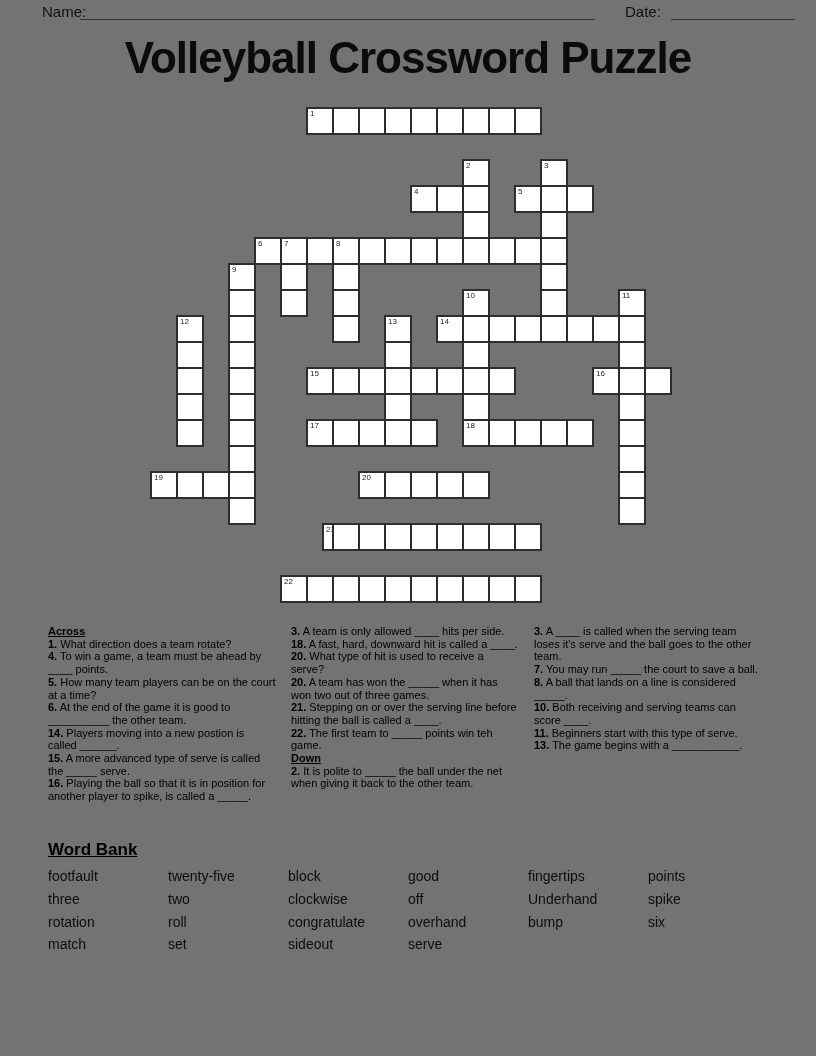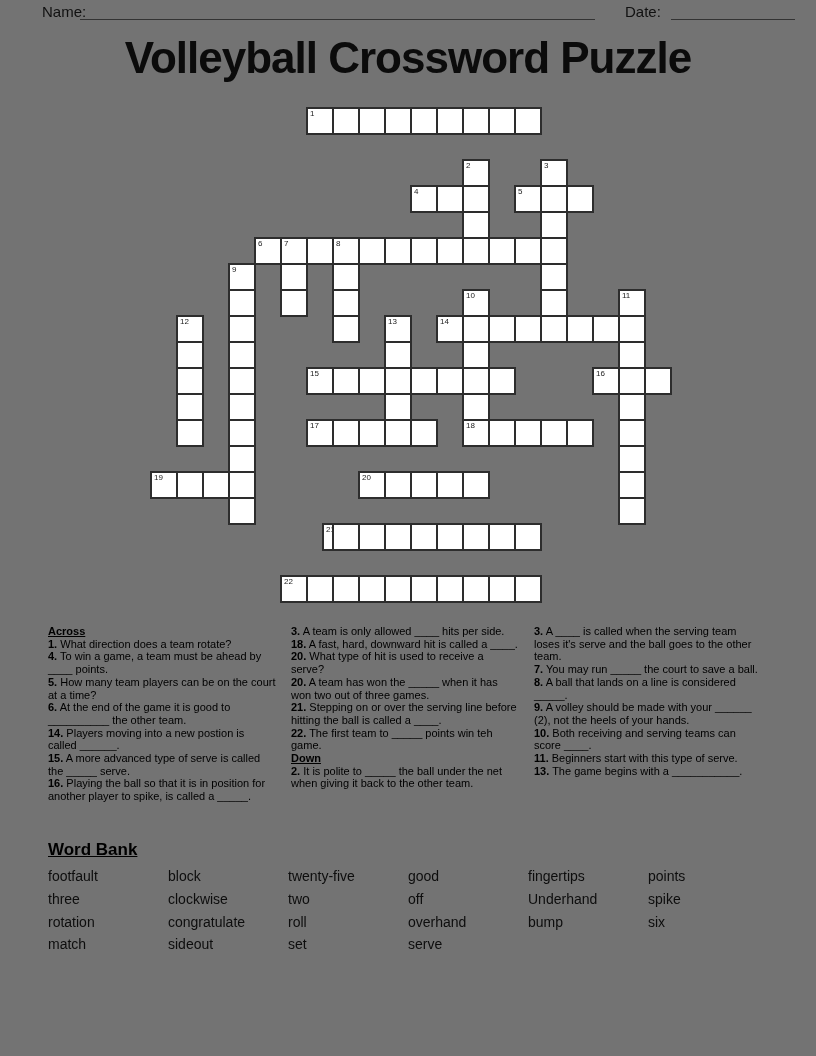--- a/index.html
+++ b/index.html
@@ -234,49 +234,48 @@
         <div class="clue"><span class="cnum">20.</span> A team has won the _____ when it has won two out of three games.</div>
         <div class="clue"><span class="cnum">21.</span> Stepping on or over the serving line before hitting the ball is called a ____.</div>
         <div class="clue"><span class="cnum">22.</span> The first team to _____ points win teh game.</div>
         <div class="clue-heading">Down</div>
         <div class="clue"><span class="cnum">2.</span> It is polite to _____ the ball under the net when giving it back to the other team.</div>
       </div>
       <div class="clue-col">
         <div class="clue"><span class="cnum">3.</span> A ____ is called when the serving team loses it's serve and the ball goes to the other team.</div>
         <div class="clue"><span class="cnum">7.</span> You may run _____ the court to save a ball.</div>
         <div class="clue"><span class="cnum">8.</span> A ball that lands on a line is considered _____.</div>
-        <div class="clue"><span class="cnum">9.</span> A volley should be made with your ______ (2), not the heels of your hands.</div>
         <div class="clue"><span class="cnum">10.</span> Both receiving and serving teams can score ____.</div>
         <div class="clue"><span class="cnum">11.</span> Beginners start with this type of serve.</div>
         <div class="clue"><span class="cnum">13.</span> The game begins with a ___________.</div>
       </div>
     </div>
 
   <div class="wordbank">
     <div class="wb-heading">Word Bank</div>
     <div class="wb-cols" id="wb-cols">
         <div class="wb-col">
           <div class="wb-word">footfault</div>
           <div class="wb-word">three</div>
           <div class="wb-word">rotation</div>
           <div class="wb-word">match</div>
         </div>
         <div class="wb-col">
+          <div class="wb-word">twenty-five</div>
+          <div class="wb-word">two</div>
+          <div class="wb-word">roll</div>
+          <div class="wb-word">set</div>
+        </div>
+        <div class="wb-col">
           <div class="wb-word">block</div>
           <div class="wb-word">clockwise</div>
           <div class="wb-word">congratulate</div>
           <div class="wb-word">sideout</div>
         </div>
         <div class="wb-col">
-          <div class="wb-word">twenty-five</div>
-          <div class="wb-word">two</div>
-          <div class="wb-word">roll</div>
-          <div class="wb-word">set</div>
-        </div>
-        <div class="wb-col">
           <div class="wb-word">good</div>
           <div class="wb-word">off</div>
           <div class="wb-word">overhand</div>
           <div class="wb-word">serve</div>
         </div>
         <div class="wb-col">
           <div class="wb-word">fingertips</div>
           <div class="wb-word">Underhand</div>
           <div class="wb-word">bump</div>
         </div>

